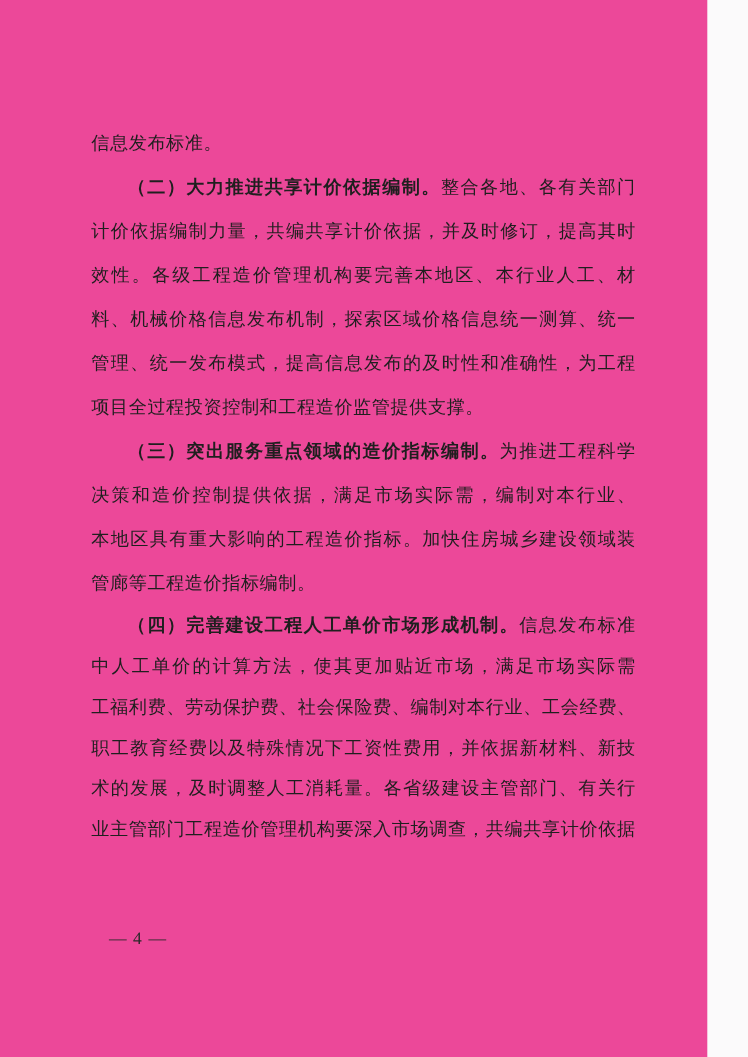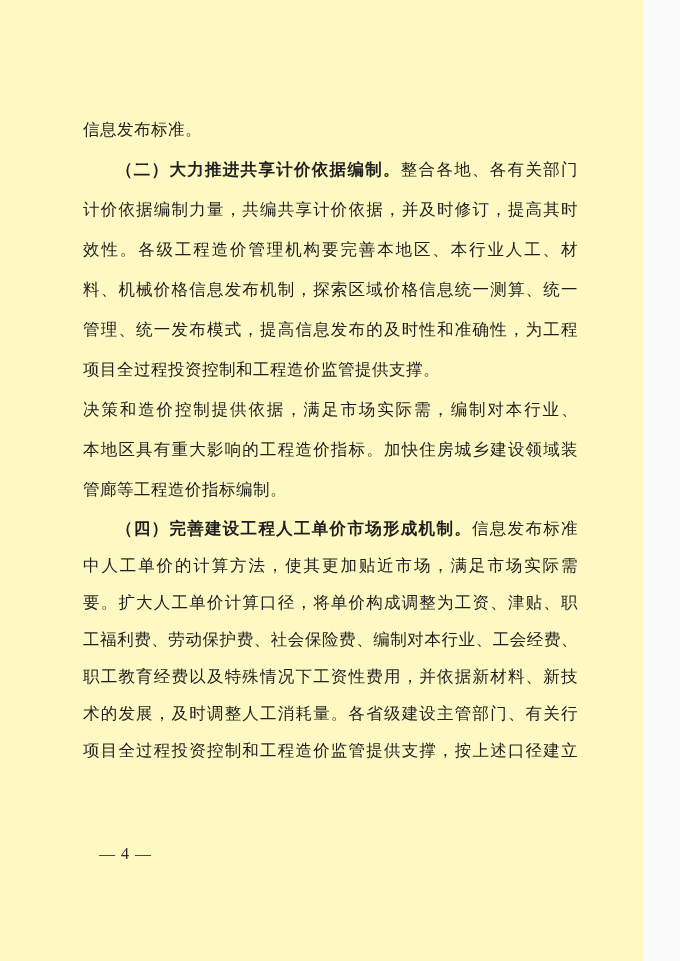--- a/index.html
+++ b/index.html
@@ -55,43 +55,43 @@
     height: 28px;
     line-height: 28px;
     font-size: 16px;
     letter-spacing: 1px;
     color: #2a2a2a;
   }
 </style>
 </head>
 <body>
 
-<div class="page" style="background: #fef9c3; color: rgb(31, 31, 31);">
+<div class="page" style="background: #ec4899; color: rgb(31, 31, 31);">
   <div class="edge-band" style="background: rgb(251, 250, 251);"></div>
   <div class="textblock">
       <div class="para p-wide">
         <div class="line"><span class="seg">信息发布标准。</span></div>
       </div>
       <div class="para p-wide">
         <div class="line indent justify"><span class="seg bold">（二）大力推进共享计价依据编制。</span><span class="seg">整合各地、各有关部门</span></div>
         <div class="line justify"><span class="seg">计价依据编制力量，共编共享计价依据，并及时修订，提高其时</span></div>
         <div class="line justify"><span class="seg">效性。各级工程造价管理机构要完善本地区、本行业人工、材</span></div>
         <div class="line justify"><span class="seg">料、机械价格信息发布机制，探索区域价格信息统一测算、统一</span></div>
         <div class="line justify"><span class="seg">管理、统一发布模式，提高信息发布的及时性和准确性，为工程</span></div>
         <div class="line"><span class="seg">项目全过程投资控制和工程造价监管提供支撑。</span></div>
       </div>
       <div class="para p-wide">
+        <div class="line indent justify"><span class="seg bold">（三）突出服务重点领域的造价指标编制。</span><span class="seg">为推进工程科学</span></div>
         <div class="line justify"><span class="seg">决策和造价控制提供依据，满足市场实际需，编制对本行业、</span></div>
         <div class="line justify"><span class="seg">本地区具有重大影响的工程造价指标。加快住房城乡建设领域装</span></div>
         <div class="line"><span class="seg">管廊等工程造价指标编制。</span></div>
       </div>
       <div class="para p-tight">
         <div class="line indent justify"><span class="seg bold">（四）完善建设工程人工单价市场形成机制。</span><span class="seg">信息发布标准</span></div>
         <div class="line justify"><span class="seg">中人工单价的计算方法，使其更加贴近市场，满足市场实际需</span></div>
-        <div class="line justify"><span class="seg">要。扩大人工单价计算口径，将单价构成调整为工资、津贴、职</span></div>
         <div class="line justify"><span class="seg">工福利费、劳动保护费、社会保险费、编制对本行业、工会经费、</span></div>
         <div class="line justify"><span class="seg">职工教育经费以及特殊情况下工资性费用，并依据新材料、新技</span></div>
         <div class="line justify"><span class="seg">术的发展，及时调整人工消耗量。各省级建设主管部门、有关行</span></div>
-        <div class="line justify"><span class="seg">项目全过程投资控制和工程造价监管提供支撑，按上述口径建立</span></div>
+        <div class="line justify"><span class="seg">业主管部门工程造价管理机构要深入市场调查，共编共享计价依据</span></div>
       </div>
     </div>
   <div class="footer">— 4 —</div>
 </div>
 
 </body></html>

